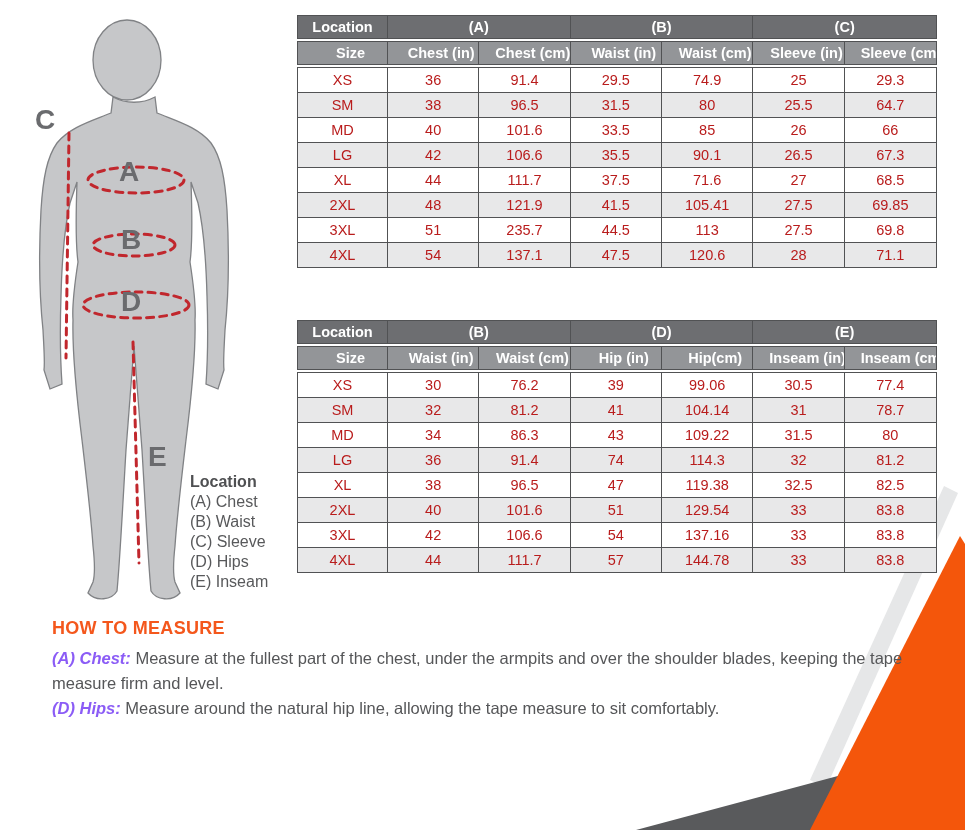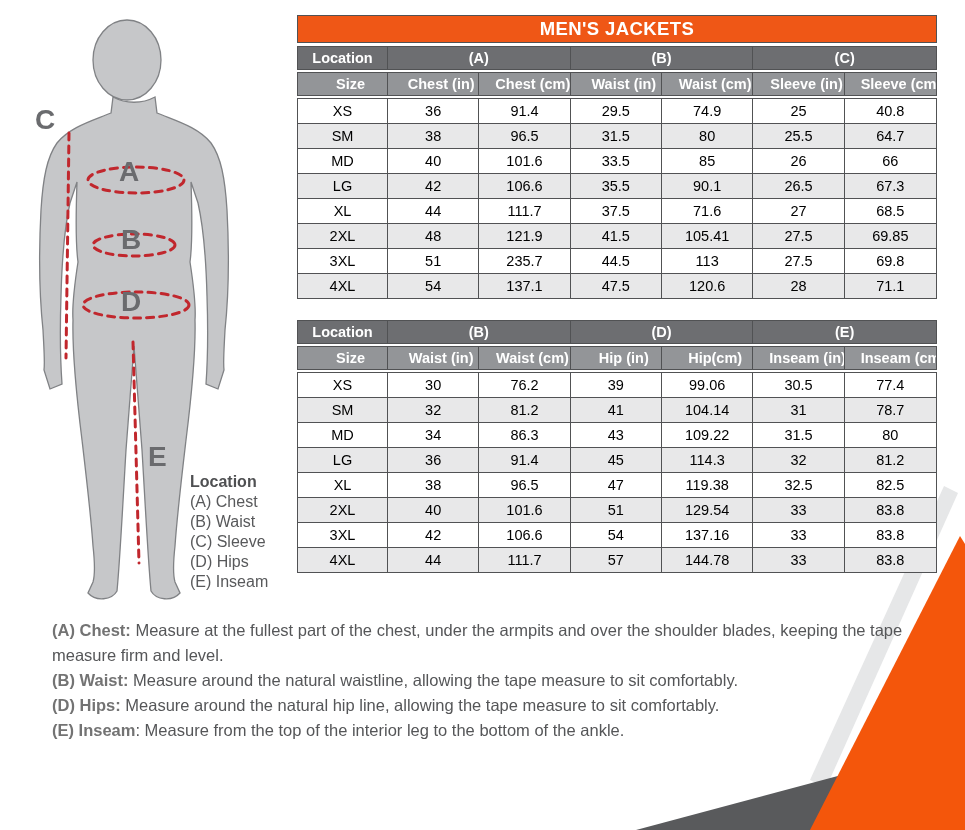--- a/index.html
+++ b/index.html
@@ -23,29 +23,29 @@
              color:#ffffff; font-weight:bold; font-size:18.5px; letter-spacing:.4px;
              text-align:center; margin-bottom:3px; }
   .grid-row { display:grid; grid-template-columns:90px repeat(6, 1fr); }
   .cell { border-right:1px solid #515254; text-align:center; overflow:hidden; white-space:nowrap; }
   .cell:last-child { border-right:none; }
   .loc-row, .size-row { height:24px; line-height:22px; border:1px solid #515254; margin-bottom:2px;
                         color:#ffffff; font-weight:bold; }
   .loc-row .cell { background:#6D6E71; }
   .size-row .cell { background:#939598;padding-left:16px; }
   .data-body { border:1px solid #515254; background:#ffffff; }
-  .data-row { height:25px; line-height:24px; border-bottom:1px solid #515254; color:#000000; }
+  .data-row { height:25px; line-height:24px; border-bottom:1px solid #515254; color:#b91c1c; }
   .data-row:last-child { border-bottom:none; height:24px; }
   .data-row:nth-child(even) .cell { background:#E8E8E9; }
 
   
   .measure { position:absolute; left:52px; top:618px; width:862px; z-index:2; }
   .measure-title { color:#F4571C; font-weight:bold; font-size:18px; letter-spacing:.3px; margin-bottom:7px; }
   .measure p { font-size:16.5px; line-height:25px; color:#555658; }
-  .measure .m-label { font-weight:bold; color:#737373; }
+  .measure .m-label { font-weight:bold; color:#8b5cf6;font-style:italic; }
 </style>
 </head>
 <body>
 
 <div id="page">
 
   <svg id="decor" viewBox="0 0 965 830" aria-hidden="true">
     <polygon points="944,486 958,493 826,788 810,780" fill="#E6E7E8"></polygon>
     <polygon points="636,830 965,742 965,830" fill="#595A5C"></polygon>
     <polygon points="960,536 965,544 965,830 810,830" fill="#F4560B"></polygon>
@@ -92,21 +92,20 @@
   <div class="legend">
     <div class="legend-title">Location</div>
     <div>(A) Chest</div>
     <div>(B) Waist</div>
     <div>(C) Sleeve</div>
     <div>(D) Hips</div>
     <div>(E) Inseam</div>
   </div>
 
   <div class="size-table tbl-jackets">
-    <div class="t-title">MEN'S JACKETS</div>
     <div class="grid-row loc-row">
       <div class="cell">Location</div>
       <div class="cell" style="grid-column:span 2">(A)</div>
       <div class="cell" style="grid-column:span 2">(B)</div>
       <div class="cell" style="grid-column:span 2">(C)</div>
     </div>
     <div class="grid-row size-row">
       <div class="cell">Size</div>
       <div class="cell">Chest (in)</div>
       <div class="cell">Chest (cm)</div>
@@ -116,21 +115,21 @@
       <div class="cell">Sleeve (cm)</div>
     </div>
     <div class="data-body">
         <div class="grid-row data-row">
           <div class="cell">XS</div>
           <div class="cell">36</div>
           <div class="cell">91.4</div>
           <div class="cell">29.5</div>
           <div class="cell">74.9</div>
           <div class="cell">25</div>
-          <div class="cell">40.8</div>
+          <div class="cell">29.3</div>
         </div>
         <div class="grid-row data-row">
           <div class="cell">SM</div>
           <div class="cell">38</div>
           <div class="cell">96.5</div>
           <div class="cell">31.5</div>
           <div class="cell">80</div>
           <div class="cell">25.5</div>
           <div class="cell">64.7</div>
         </div>
@@ -232,21 +231,21 @@
           <div class="cell">86.3</div>
           <div class="cell">43</div>
           <div class="cell">109.22</div>
           <div class="cell">31.5</div>
           <div class="cell">80</div>
         </div>
         <div class="grid-row data-row">
           <div class="cell">LG</div>
           <div class="cell">36</div>
           <div class="cell">91.4</div>
-          <div class="cell">45</div>
+          <div class="cell">74</div>
           <div class="cell">114.3</div>
           <div class="cell">32</div>
           <div class="cell">81.2</div>
         </div>
         <div class="grid-row data-row">
           <div class="cell">XL</div>
           <div class="cell">38</div>
           <div class="cell">96.5</div>
           <div class="cell">47</div>
           <div class="cell">119.38</div>
@@ -277,19 +276,18 @@
           <div class="cell">111.7</div>
           <div class="cell">57</div>
           <div class="cell">144.78</div>
           <div class="cell">33</div>
           <div class="cell">83.8</div>
         </div>
       </div>
   </div>
 
   <div class="measure">
+    <div class="measure-title">HOW TO MEASURE</div>
     <p><span class="m-label">(A) Chest:</span><span> Measure at the fullest part of the chest, under the armpits and over the shoulder blades, keeping the tape measure firm and level.</span></p>
-    <p><span class="m-label">(B) Waist:</span><span> Measure around the natural waistline, allowing the tape measure to sit comfortably.</span></p>
     <p><span class="m-label">(D) Hips:</span><span> Measure around the natural hip line, allowing the tape measure to sit comfortably.</span></p>
-    <p><span class="m-label">(E) Inseam</span><span>: Measure from the top of the interior leg to the bottom of the ankle.</span></p>
   </div>
 
 </div>
 
 </body></html>

